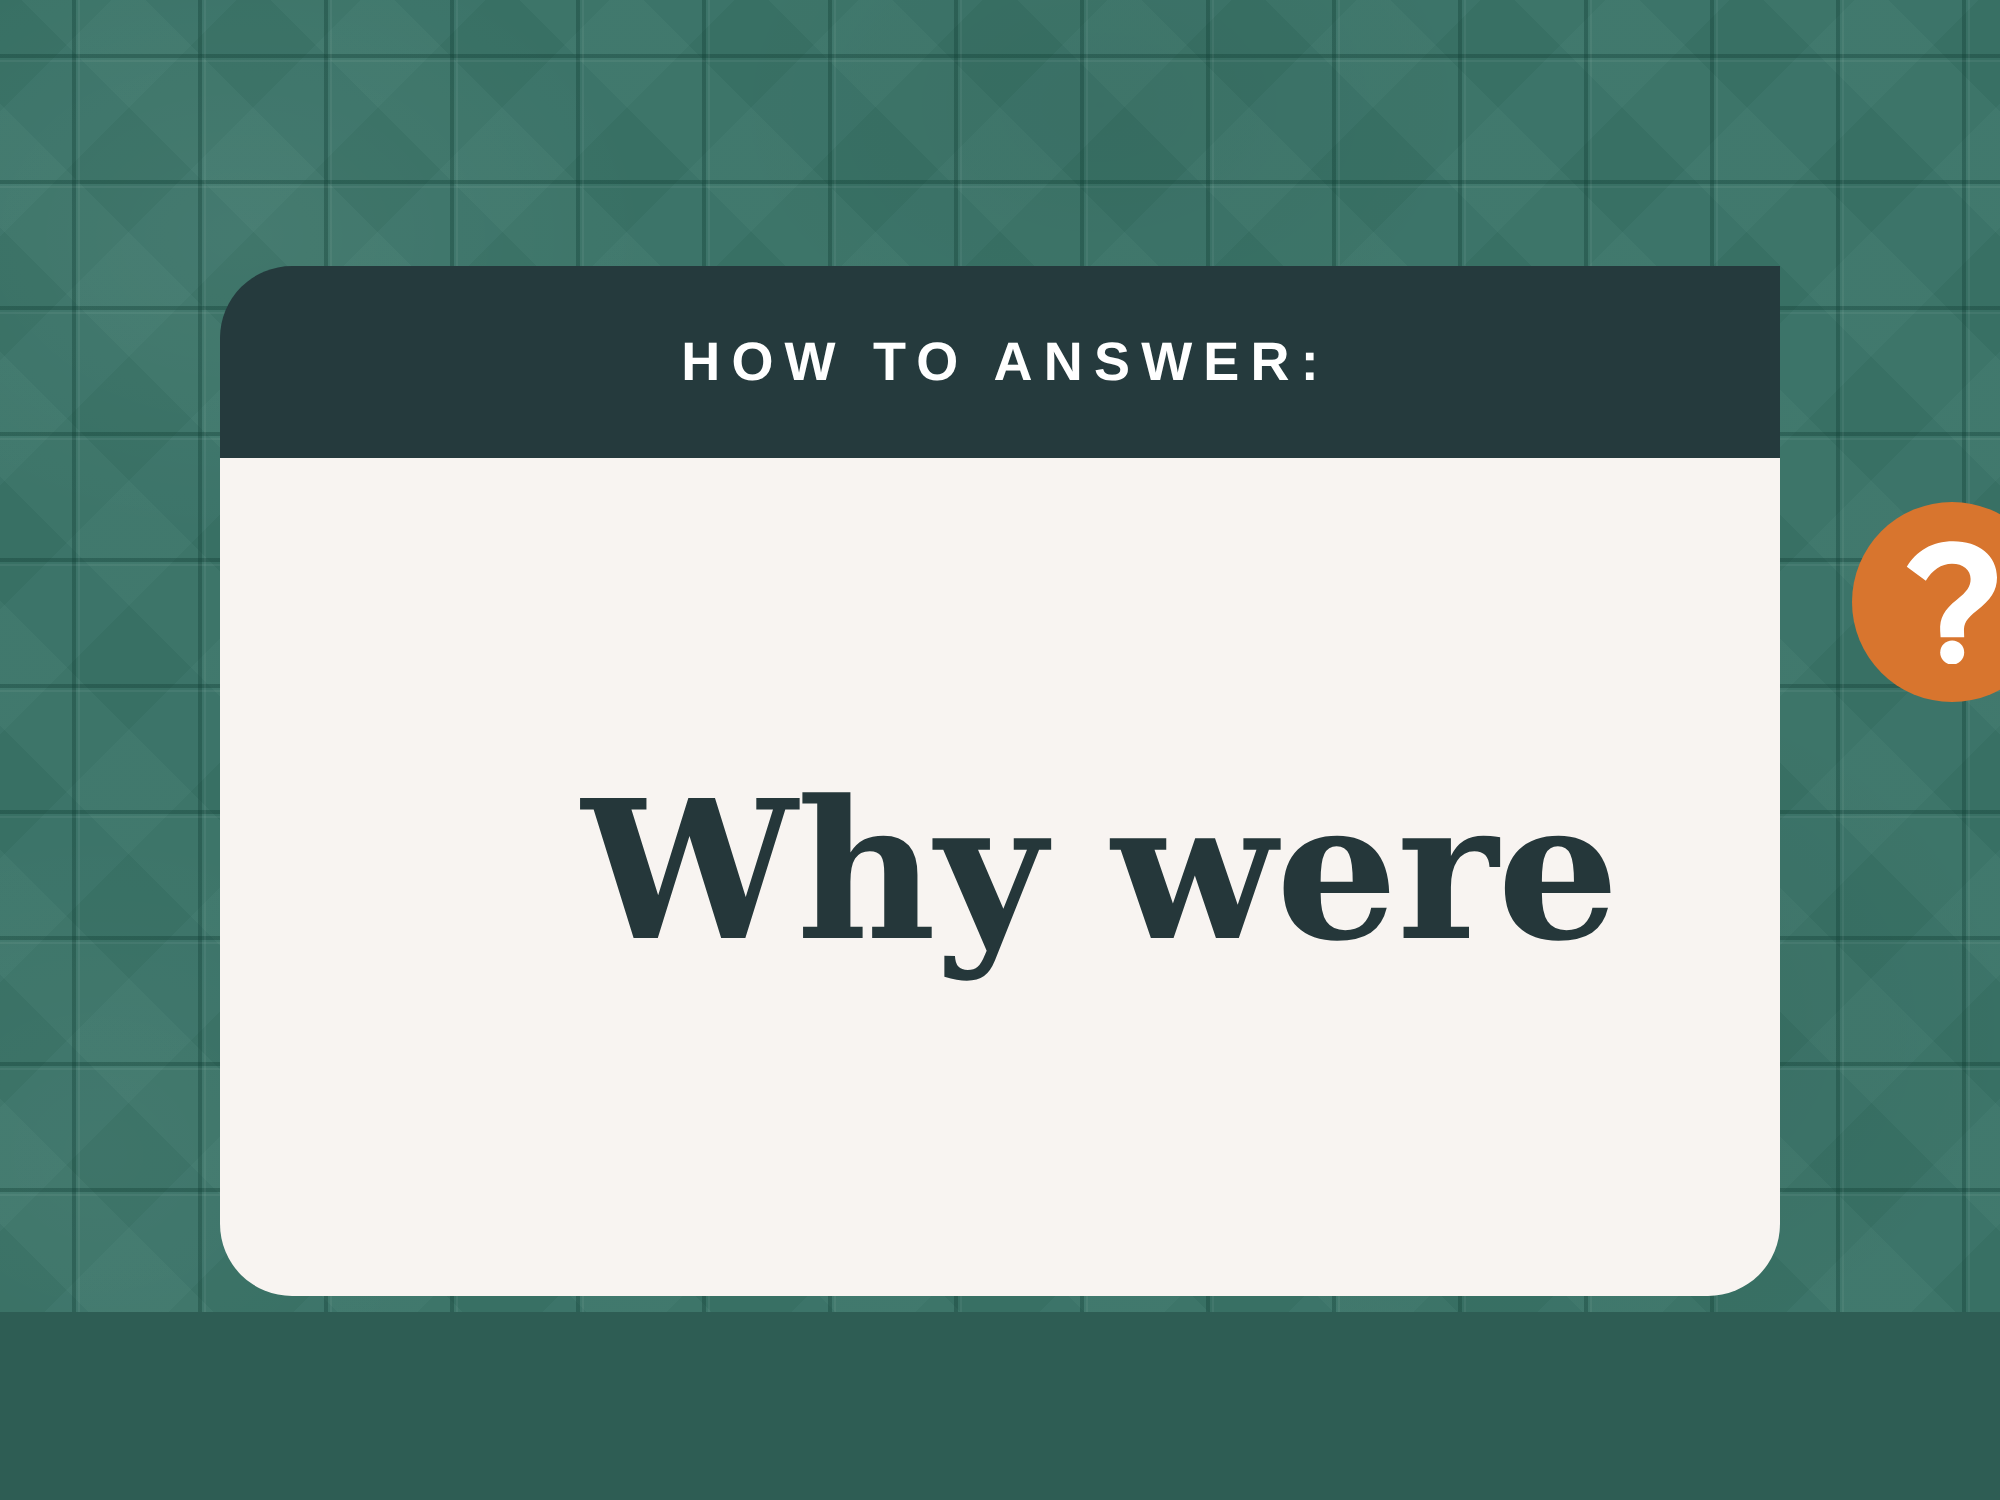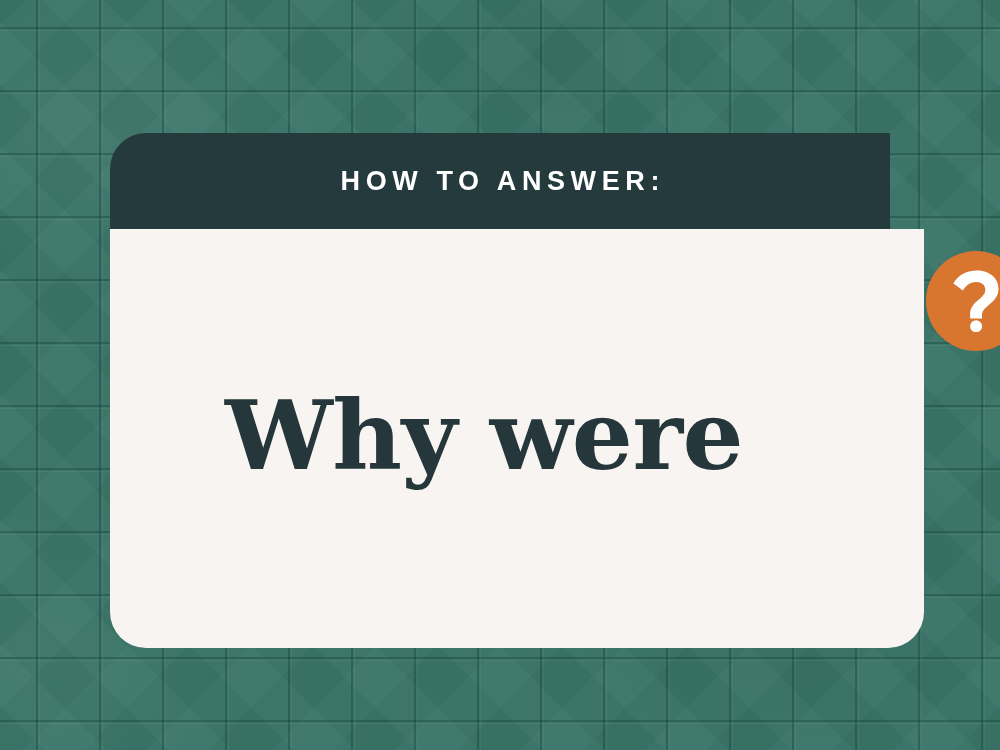--- a/index.html
+++ b/index.html
@@ -9,21 +9,21 @@
     background: #2e5d54;
   }
 
   body {
     font-family: "Liberation Sans", sans-serif;
   }
 
   #stage {
     position: relative;
     width: 1000px;
-    height: 750px;
+    height: 656px;
     overflow: hidden;
     background-color: #3a7468;
   }
 
   
   .bg-base {
     position: absolute;
     inset: 0;
     background-color: #3a7468;
   }
@@ -117,22 +117,21 @@
     position: absolute;
     left: 0;
     top: 96px;
     width: 780px;
     height: 419px;
     background: #f8f4f1;
     border-bottom-left-radius: 36px;
     border-bottom-right-radius: 36px;
     display: flex;
     align-items: center;
-    justify-content: flex-start;
-    padding-left: 34px;
+    justify-content: flex-end;
   }
 
   .headline {
     width: 680px;
     text-align: center;
     color: #25373a;
     font-family: "DejaVu Serif", "Liberation Serif", serif;
     font-size: 96px;
     font-weight: bold;
     line-height: 128px;

